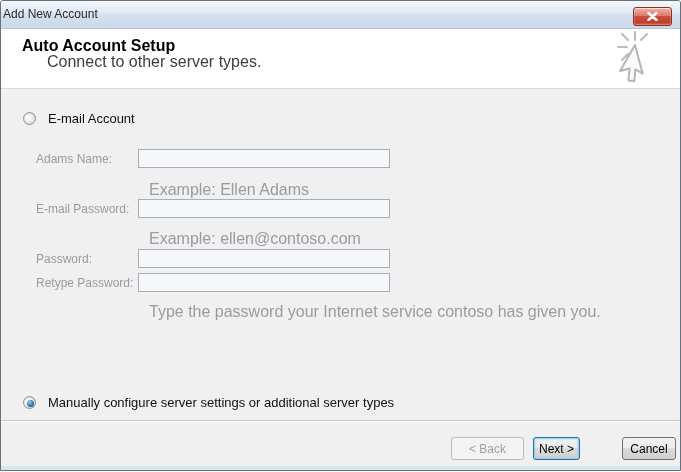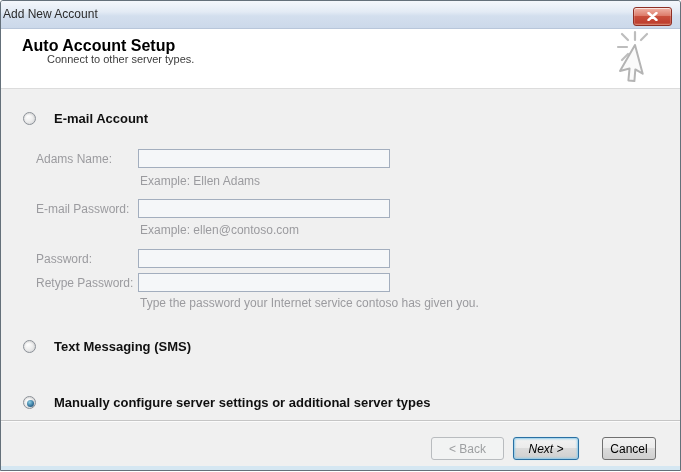--- a/index.html
+++ b/index.html
@@ -45,21 +45,21 @@
     position: absolute; left: 0; top: 28px; right: 0; height: 60px;
     background: #ffffff;
     border-bottom: 1px solid #dcdcdc;
   }
   .header-title {
     position: absolute; left: 21px; top: 8px;
     font-size: 16px; font-weight: bold; color: #000000;
   }
   .header-subtitle {
     position: absolute; left: 46px; top: 24px;
-    font-size: 11px; color: #3d3d3d;
+    font-size: 16px; color: #3d3d3d;
   }
   .cursor-art {
     position: absolute; right: 14px; top: 1px;
   }
 
   
   .body-area {
     position: absolute; left: 0; top: 88px; right: 0; height: 331px;
     background: #f0f0f0;
   }
@@ -76,74 +76,75 @@
     box-shadow: inset 0 1px 2px rgba(0,0,0,.12);
     position: relative;
   }
   .radio-circle.selected::after {
     content: "";
     position: absolute; left: 3px; top: 3px;
     width: 7px; height: 7px; border-radius: 50%;
     background: radial-gradient(circle at 38% 32%, #8ed0e6 0%, #3a7aa0 55%, #173a5e 100%);
   }
   .radio-label {
-    margin-left: 18px;
-    font-size: 13px; font-weight: bold; color: #101010;
+    margin-left: 12px;
+    font-size: 13px; font-weight: normal; color: #101010;
     white-space: nowrap;
   }
 
   .field-label {
     position: absolute; left: 35px;
     font-size: 12px; color: #9b9b9f;
     white-space: nowrap;
   }
   .field-input {
     position: absolute; left: 137px;
     width: 252px; height: 19px;
     border: 1px solid #a3aebe;
     background: #f5f7f9;
     font-family: "Liberation Sans", sans-serif;
     font-size: 12px; color: #555; padding: 0 4px;
   }
   .field-hint {
-    position: absolute; left: 139px;
-    font-size: 12px; color: #9b9b9f;
+    position: absolute; left: 148px;
+    font-size: 16px; color: #9b9b9f;
     white-space: nowrap;
+    margin-top: 7px;
   }
 
   
   .separator {
     position: absolute; left: 0; right: 0; top: 419px; height: 2px;
     background: linear-gradient(to bottom, #c5c5c5 50%, #fbfbfb 50%);
   }
   .footer {
     position: absolute; left: 0; top: 421px; right: 0; height: 46px;
     background: #f0f0f0;
   }
   .btn {
     position: absolute; top: 15px; height: 23px;
     border: 1px solid #707070;
     border-radius: 3px;
     background: linear-gradient(to bottom, #f2f2f2 0%, #ebebeb 50%, #dbdbdb 50%, #cfcfcf 100%);
     font-family: "Liberation Sans", sans-serif;
     font-size: 12px; color: #000;
     text-align: center;
     cursor: default;
+    margin-left: 20px;
   }
   .btn-back {
     left: 430px; width: 73px;
     border-color: #b9bcbf;
     background: #f2f3f3;
     color: #9d9fa1;
   }
   .btn-next {
-    left: 512px; width: 66px;
+    left: 512px; width: 47px;
     border-color: #2a70a3;
     box-shadow: inset 0 0 2px 1px #8ecbe9, 0 0 1px #aed9ee;
-    font-style: italic;
   }
   .btn-cancel { left: 601px; width: 54px; }
 
   .bottom-strip {
     position: absolute; left: 0; right: 0; bottom: 0; height: 4px;
     background: #d5e7f2;
   }
 </style>
 </head>
 <body>
@@ -191,24 +192,20 @@
     <input class="field-input" style="top: 110px;" type="text" disabled="" value="">
     <span class="field-hint" style="top:134px">Example: ellen@contoso.com</span>
 
     <span class="field-label" style="top:163px">Password:</span>
     <input class="field-input" style="top: 160px;" type="password" disabled="" value="">
 
     <span class="field-label" style="top:187px">Retype Password:</span>
     <input class="field-input" style="top: 184px;" type="password" disabled="" value="">
     <span class="field-hint" style="top:207px">Type the password your Internet service contoso has given you.</span>
 
-    <div class="radio-row" style="top:250px">
-      <span class="radio-circle"></span>
-      <span class="radio-label">Text Messaging (SMS)</span>
-    </div>
 
     <div class="radio-row" style="top:306px">
       <span class="radio-circle selected"></span>
       <span class="radio-label">Manually configure server settings or additional server types</span>
     </div>
 
   </div>
 
   <div class="separator"></div>
   <div class="footer">

